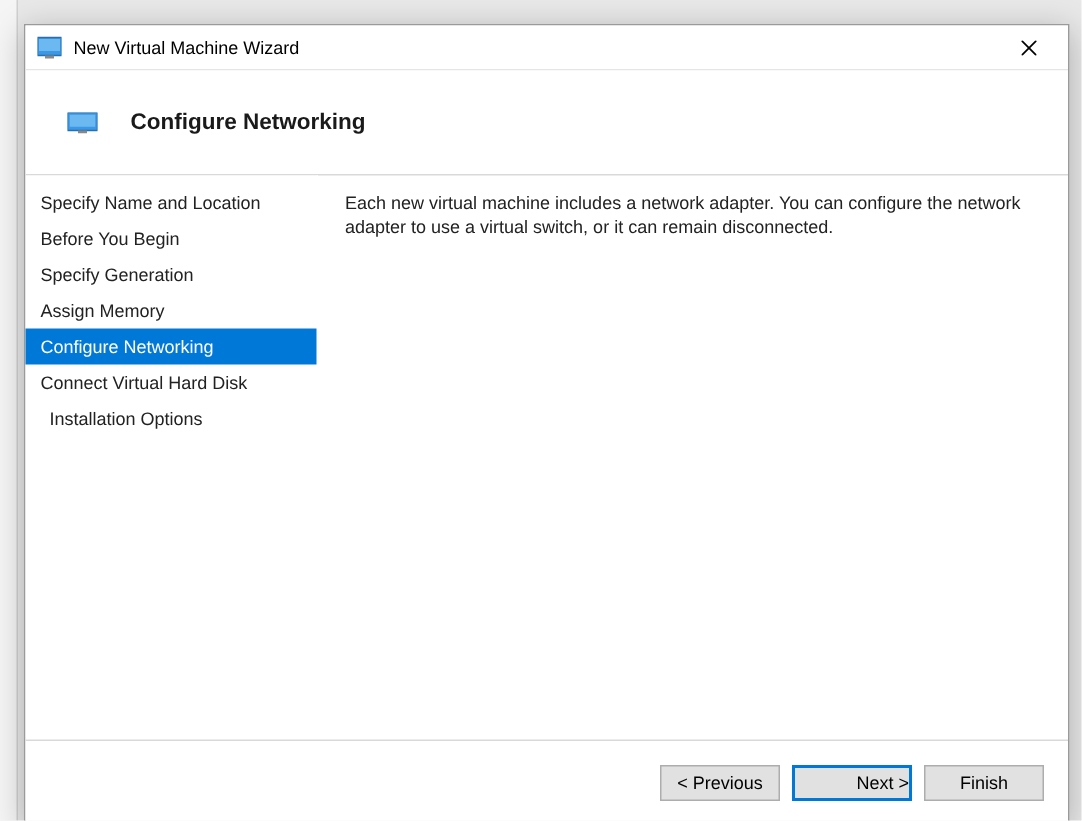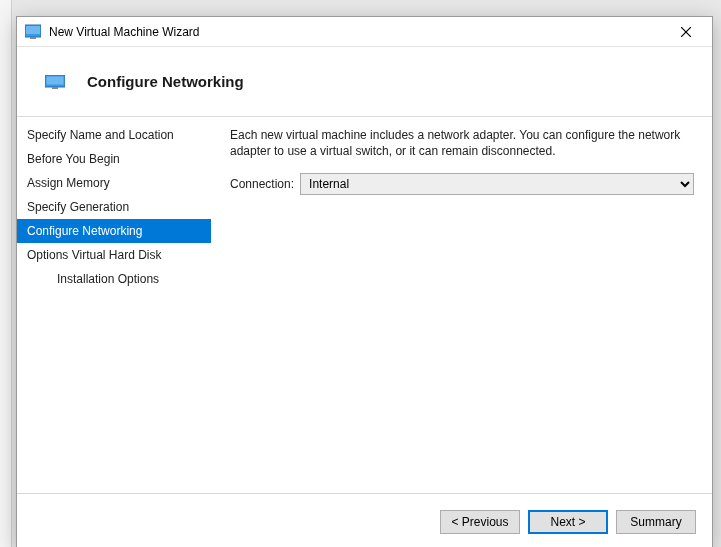--- a/index.html
+++ b/index.html
@@ -92,34 +92,33 @@
       background: #ffffff;
     }
     .sidebar .step {
       padding: 4px 8px 4px 10px;
       font-size: 12px;
       color: #222;
       cursor: pointer;
       line-height: 16px;
       white-space: nowrap;
     }
-    .sidebar .step.indent { padding-left: 40px; }
+    .sidebar .step.indent { padding-left: 16px; }
     .sidebar .step.selected {
       background: #0078d7;
       color: #ffffff;
     }
     .content {
       flex: 1;
       padding: 10px 18px 10px 18px;
       font-size: 12px;
       color: #222;
     }
     .content .desc {
       line-height: 16px;
-      margin-bottom: 14px;
     }
     .conn-row {
       display: flex;
       align-items: center;
       gap: 6px;
     }
     .conn-row label {
       font-size: 12px;
     }
     .conn-row select {
@@ -146,20 +145,21 @@
       height: 24px;
       font-family: inherit;
       font-size: 12px;
       background: #e1e1e1;
       border: 1px solid #adadad;
       cursor: pointer;
     }
     .footer button.default {
       border: 2px solid #0078d7;
       background: #e1e1e1;
+      text-align: right;
     }
   </style>
 </head>
 <body>
 
 <div class="bg-noise">
   <div class="bg-col" style="left:0;width:12px;"></div>
 </div>
 
 <div class="dialog">
@@ -188,35 +188,29 @@
         <rect x="7" y="12" width="6" height="2" fill="#888"></rect>
       </svg>
     </span>
     <div class="page-title">Configure Networking</div>
   </div>
 
   <div class="body">
     <div class="sidebar" id="sidebar">
         <div class="step">Specify Name and Location</div>
         <div class="step">Before You Begin</div>
+        <div class="step">Specify Generation</div>
         <div class="step">Assign Memory</div>
-        <div class="step">Specify Generation</div>
         <div class="step selected">Configure Networking</div>
-        <div class="step">Options Virtual Hard Disk</div>
+        <div class="step">Connect Virtual Hard Disk</div>
         <div class="step indent">Installation Options</div>
       </div>
     <div class="content">
       <div class="desc">Each new virtual machine includes a network adapter. You can configure the network adapter to use a virtual switch, or it can remain disconnected.</div>
-      <div class="conn-row">
-        <label>Connection:</label>
-        <select>
-          <option>Internal</option>
-        </select>
-      </div>
     </div>
   </div>
 
   <div class="footer">
     <button>&lt; Previous</button>
     <button class="default">Next &gt;</button>
-    <button>Summary</button>
+    <button>Finish</button>
   </div>
 </div>
 
 </body></html>

